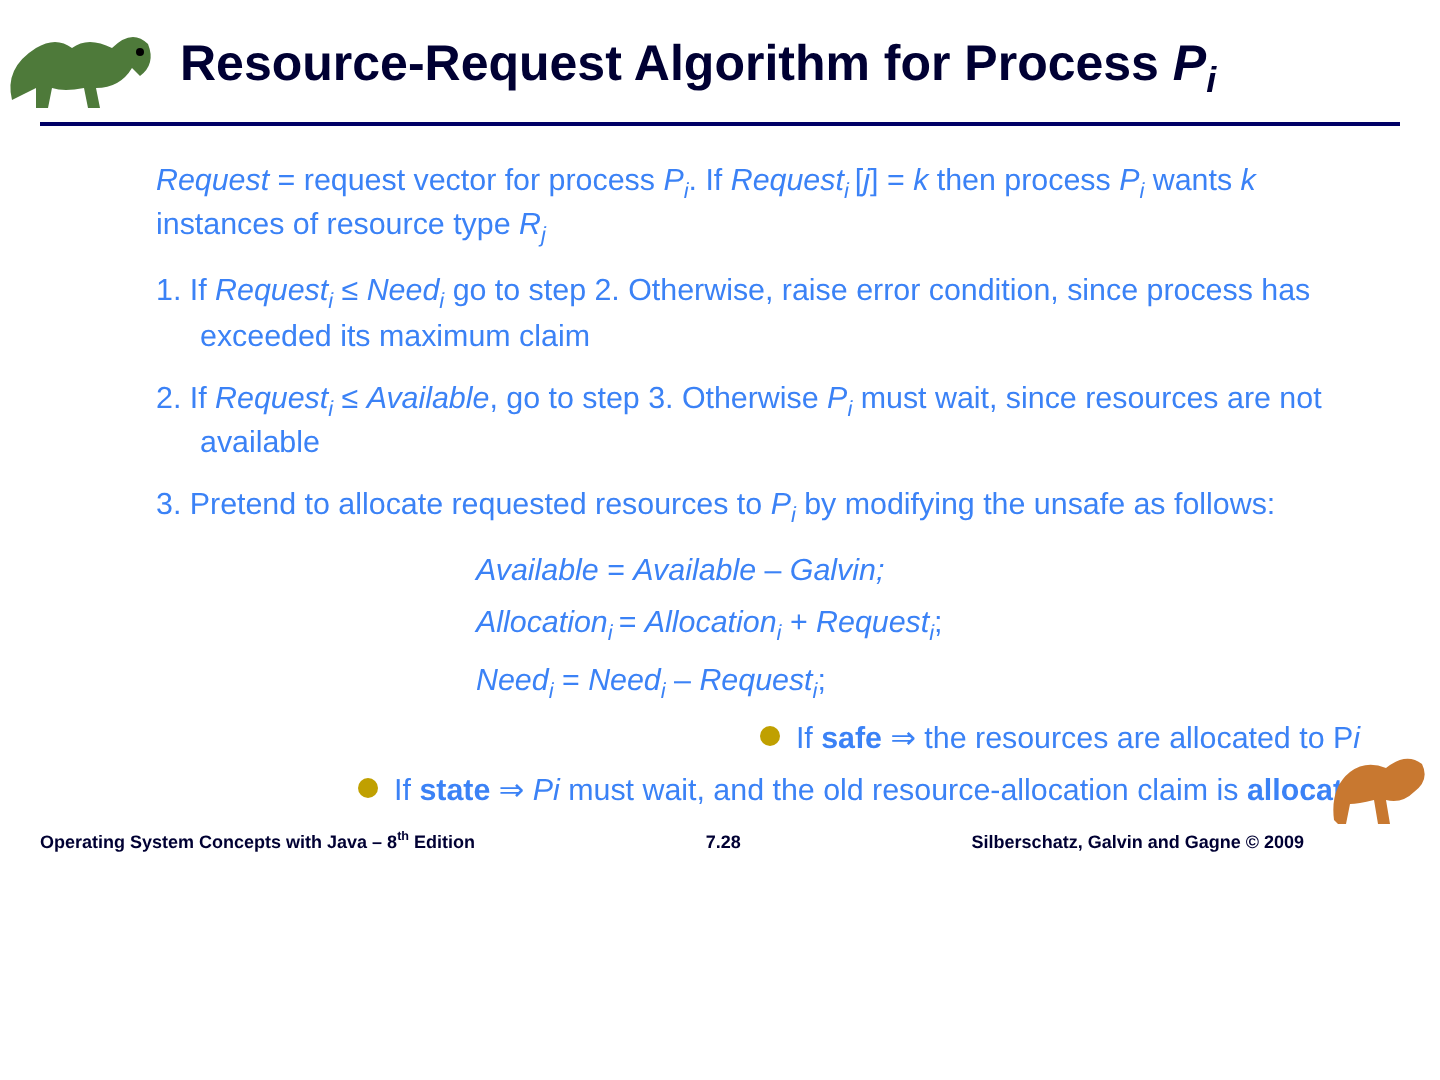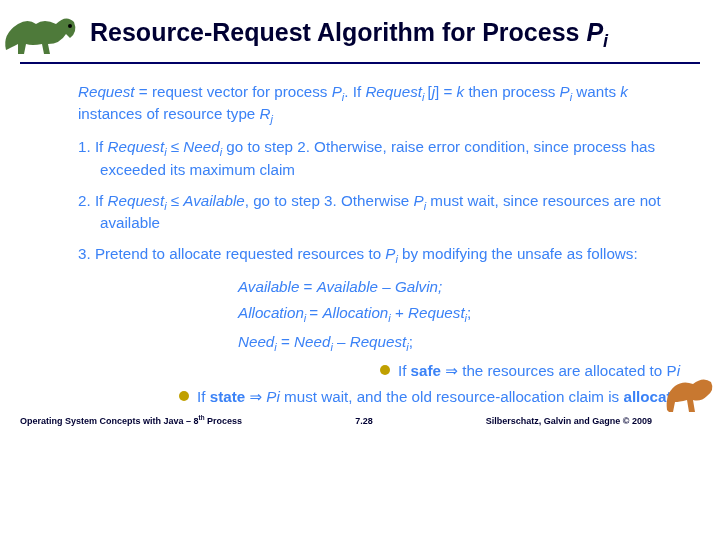--- a/index.html
+++ b/index.html
@@ -149,19 +149,19 @@
     </div>
 
   </div>
 
   <svg class="dino-right" viewBox="0 0 55 50">
     <path d="M4,44 Q2,28 12,20 Q20,14 30,18 Q40,10 48,16 Q52,24 44,30 Q38,36 30,34 L32,46 L26,46 L24,34 Q16,36 12,36 L10,46 L6,46 Z" fill="#C87830"></path>
   </svg>
 
   <div class="footer">
     <div>
-      <span class="bold">Operating System Concepts  with Java – 8</span><span class="bold sup">th</span><span class="bold"> Process</span>
+      <span class="bold">Operating System Concepts  with Java – 8</span><span class="bold sup">th</span><span class="bold"> Edition</span>
     </div>
     <div class="bold">7.28</div>
     <div class="right bold" style="padding-right:48px;">Silberschatz, Galvin and Gagne © 2009</div>
   </div>
 
 </div>
 
 </body></html>

